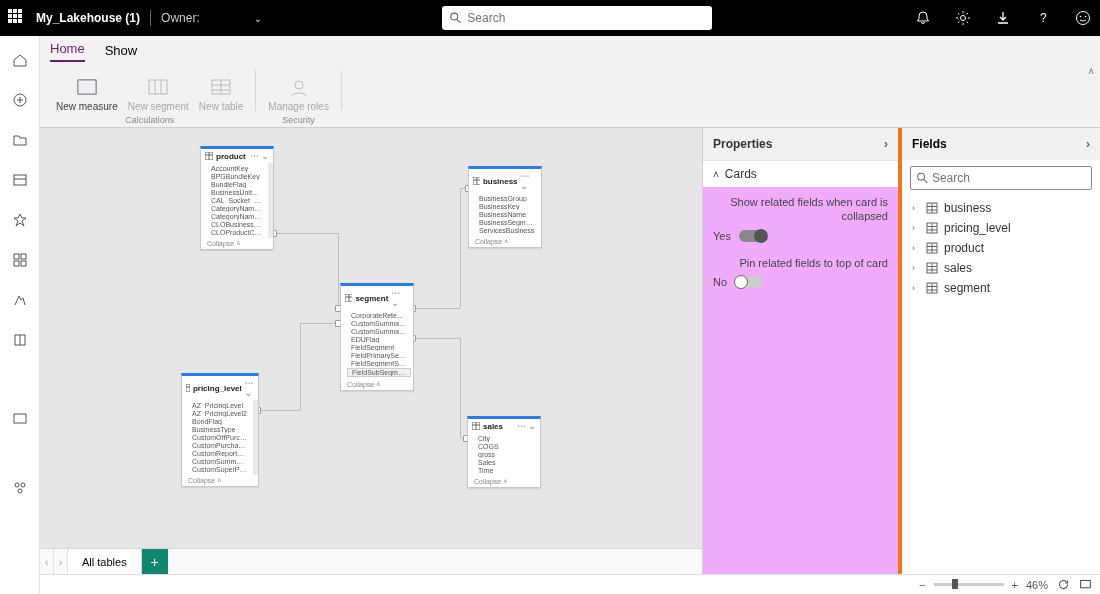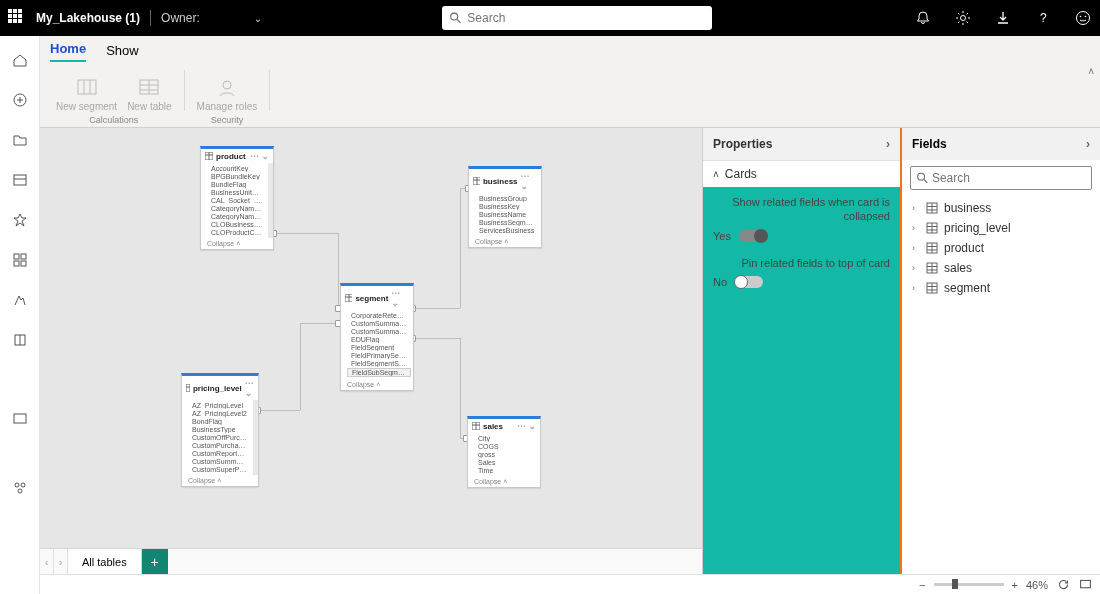--- a/index.html
+++ b/index.html
@@ -20,21 +20,21 @@
   .topbar .right-icons div{ width:18px; height:18px; display:flex; align-items:center; justify-content:center; }
 
   
   .leftrail { position:absolute; top:36px; bottom:0; left:0; width:40px; background:#fff; border-right:1px solid #e5e5e5; display:flex; flex-direction:column; align-items:center; padding-top:14px; gap:20px;}
   .leftrail div{ width:20px; height:20px; display:flex; align-items:center; justify-content:center; color:#555;}
 
   
   .ribbon-area{ position:absolute; top:36px; left:40px; right:0; background:#f3f2f1;}
   .tabs { display:flex; gap:20px; padding:0 10px; height:26px; align-items:flex-end; font-size:13px;}
   .tabs .tab{ padding-bottom:4px; cursor:pointer; }
-  .tabs .tab.active{ color:#1d4ed8; border-bottom:2px solid #14b8a6; font-weight:700;}
+  .tabs .tab.active{ color:#701a75; border-bottom:2px solid #701a75; font-weight:400;}
   .ribbon { display:flex; height:66px; border-bottom:1px solid #d0d0d0; padding:2px 6px 0; position:relative;}
   .ribbon .group{ display:flex; flex-direction:column; justify-content:flex-end; align-items:center; padding:0 6px 2px; position:relative;}
   .ribbon .group-buttons{display:flex; gap:2px;}
   .ribbon .btn{ display:flex; flex-direction:column; align-items:center; justify-content:flex-start; font-size:10px; color:#444; padding:2px 4px; min-width:44px; text-align:center; line-height:1.1; cursor:pointer;}
   .ribbon .btn.dis{ color:#a8a8a8;}
   .ribbon .btn .ico{ width:22px; height:22px; display:flex; align-items:center; justify-content:center; margin-bottom:2px;}
   .ribbon .group-label{ font-size:9px; color:#888; margin-top:1px;}
   .ribbon .sep{ width:1px; background:#d8d8d8; margin:6px 2px 16px;}
   .ribbon .caret{ position:absolute; right:6px; top:4px; font-size:10px; color:#666;}
 
@@ -50,21 +50,21 @@
   .tablecard .row{ white-space:nowrap; overflow:hidden; text-overflow:ellipsis;}
   .tablecard .row.hl{ background:#f1f1f1; border:1px solid #ccc; margin:0 -4px; padding:0 4px;}
   .conn-line{ position:absolute; background:#bdbdbd; }
   .conn-dot{ position:absolute; width:7px; height:7px; background:#fff; border:1px solid #9b9b9b; border-radius:1px;}
   .tabbar{ position:absolute; left:0; right:0; bottom:0; height:26px; background:#fafafa; border-top:1px solid #d6d6d6; display:flex; align-items:stretch; font-size:11px;}
   .tabbar .nav{ width:14px; display:flex; align-items:center; justify-content:center; color:#aaa; border-right:1px solid #e0e0e0;}
   .tabbar .sheet{ background:#fff; border-right:1px solid #d6d6d6; padding:0 14px; display:flex; align-items:center;}
   .tabbar .add{ width:26px; background:#108673; color:#fff; display:flex; align-items:center; justify-content:center; font-size:14px;}
 
   
-  .props{ position:absolute; top:128px; right:198px; bottom:20px; width:199px; background:#14b8a6; border-right:2px solid #f97316; display:flex; flex-direction:column; font-size:12px; color:#333;}
+  .props{ position:absolute; top:128px; right:198px; bottom:20px; width:199px; background:#f0abfc; border-right:4px solid #f97316; display:flex; flex-direction:column; font-size:12px; color:#333;}
   .pane-header{ height:32px; display:flex; align-items:center; justify-content:space-between; padding:0 10px; background:#f1f1f1; font-weight:600;}
   .pane-header .chev{ font-size:12px; color:#666;}
   .props .section{ border-top:1px solid #e2e2e2; padding:6px 10px; display:flex; align-items:center; gap:6px; font-size:12px; background:#fff;}
   .props .content{ padding:8px 10px; font-size:11px; color:#444;text-align:right;}
   .toggle-row{ margin-top:6px; display:flex; align-items:center; gap:8px; font-size:11px;}
   .toggle{ width:28px; height:12px; background:#bbb; border-radius:8px; position:relative;}
   .toggle.on{ background:#888;}
   .toggle .knob{ position:absolute; width:14px; height:14px; background:#555; border-radius:50%; top:-1px; }
   .toggle.on .knob{ right:-1px;}
   .toggle.off{ background:#ccc;}
@@ -209,20 +209,30 @@
 </div>
 
 <div class="ribbon-area">
   <div class="tabs">
     <div class="tab active">Home</div>
     <div class="tab">Show</div>
   </div>
   <div class="ribbon">
     <div class="group">
       <div class="group-buttons">
+        <div class="btn">
+          <div class="ico">
+              <svg width="20" height="18">
+                <rect x="1" y="1" width="18" height="14" fill="none" stroke="#666"></rect>
+                <rect x="1" y="1" width="18" height="14" fill="#eef2f7"></rect>
+                <path d="M1 1h18v14H1z" fill="none" stroke="#8a8a8a"></path>
+              </svg>
+            </div>
+          <span>New measure</span>
+        </div>
         <div class="btn dis">
           <div class="ico">
               <svg width="20" height="18">
                 <rect x="1" y="1" width="18" height="14" fill="none" stroke="#bbb"></rect>
                 <path d="M7 1v14M13 1v14" stroke="#bbb"></path>
               </svg>
             </div>
           <span>New segment</span>
         </div>
         <div class="btn dis">

